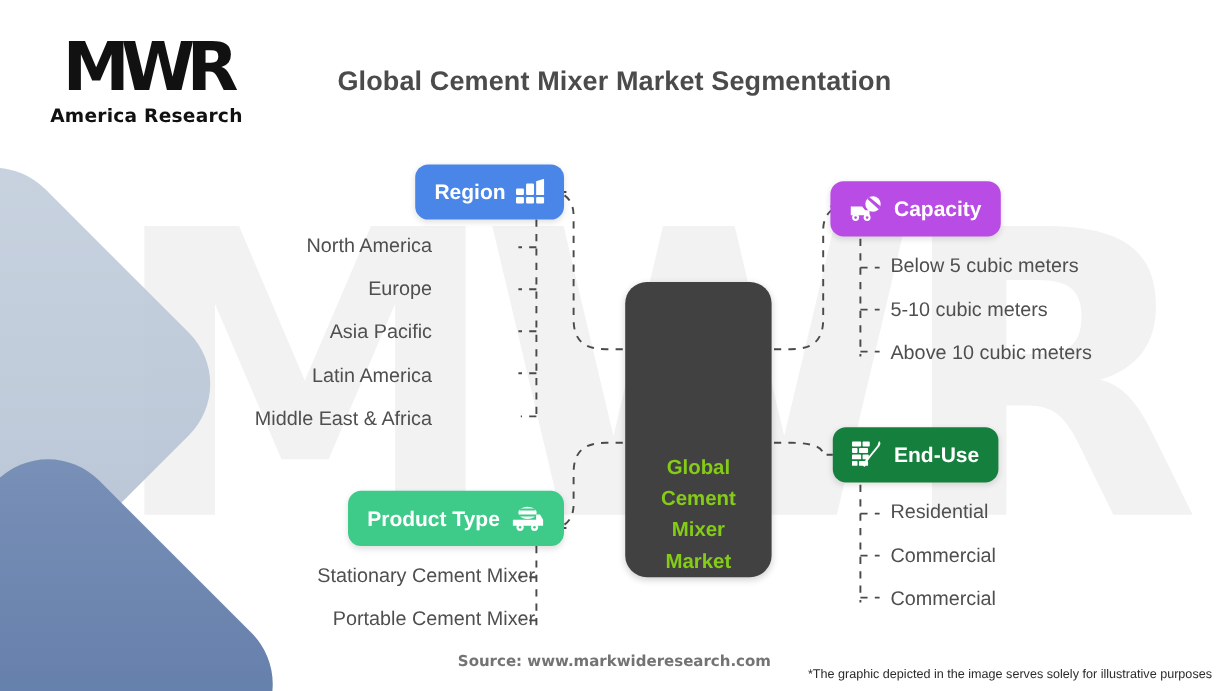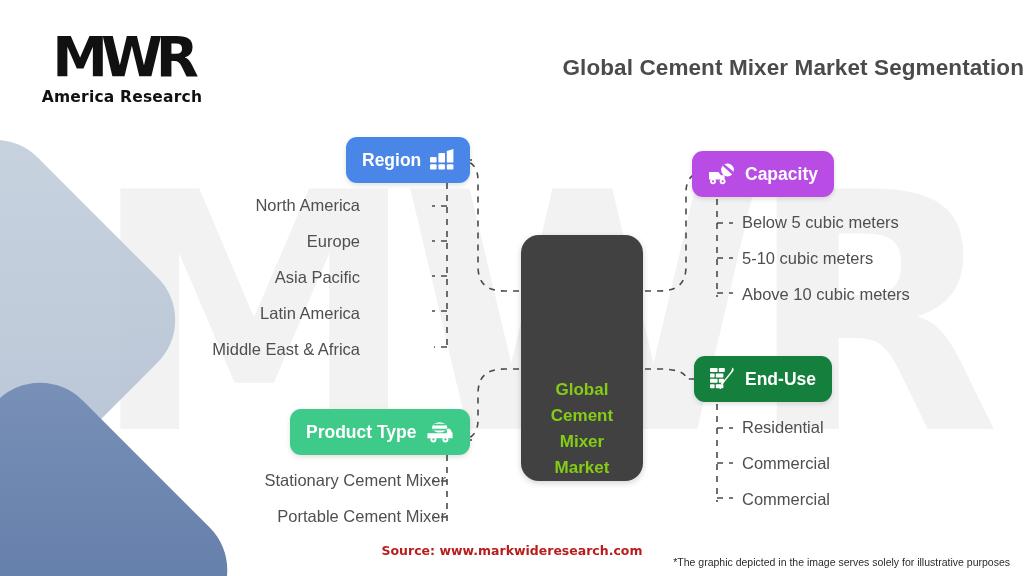--- a/index.html
+++ b/index.html
@@ -57,21 +57,21 @@
   }
   .logo-tag {
     font-size:11.5px; font-weight:600; color:#111;
     letter-spacing:2.2px; margin-top:2px;
     font-family:"DejaVu Sans", sans-serif;
   }
 
   
   .title {
     position:absolute; left:0; top:55px; width:1024px;
-    text-align:right;
+    text-align:center;
     font-size:22.5px; font-weight:700; color:#4b4b4b;
     letter-spacing:.1px;
   }
 
   
   .center-node {
     position:absolute; left:521px; top:235px;
     width:122px; height:246px;
     background:#414141; border-radius:18px;
     display:flex; align-items:flex-end; justify-content:center;
@@ -121,21 +121,21 @@
   .list-enduse  { left:742px; top:418px; }
   .list-enduse div { margin-bottom:17px; }
 
   
   .wires { position:absolute; inset:0; z-index:1; }
 
   
   .source {
     position:absolute; left:0; top:543px; width:1024px;
     text-align:center;
-    font-size:12.5px; font-weight:700; color:#b91c1c;
+    font-size:12.5px; font-weight:700; color:#737373;
     font-family:"DejaVu Sans", sans-serif;
   }
   .disclaimer {
     position:absolute; right:14px; top:556px;
     font-size:10.5px; color:#2b2b2b; font-weight:400;
     font-family:Liberation Sans, sans-serif;
   }
 </style>
 </head>
 <body>

